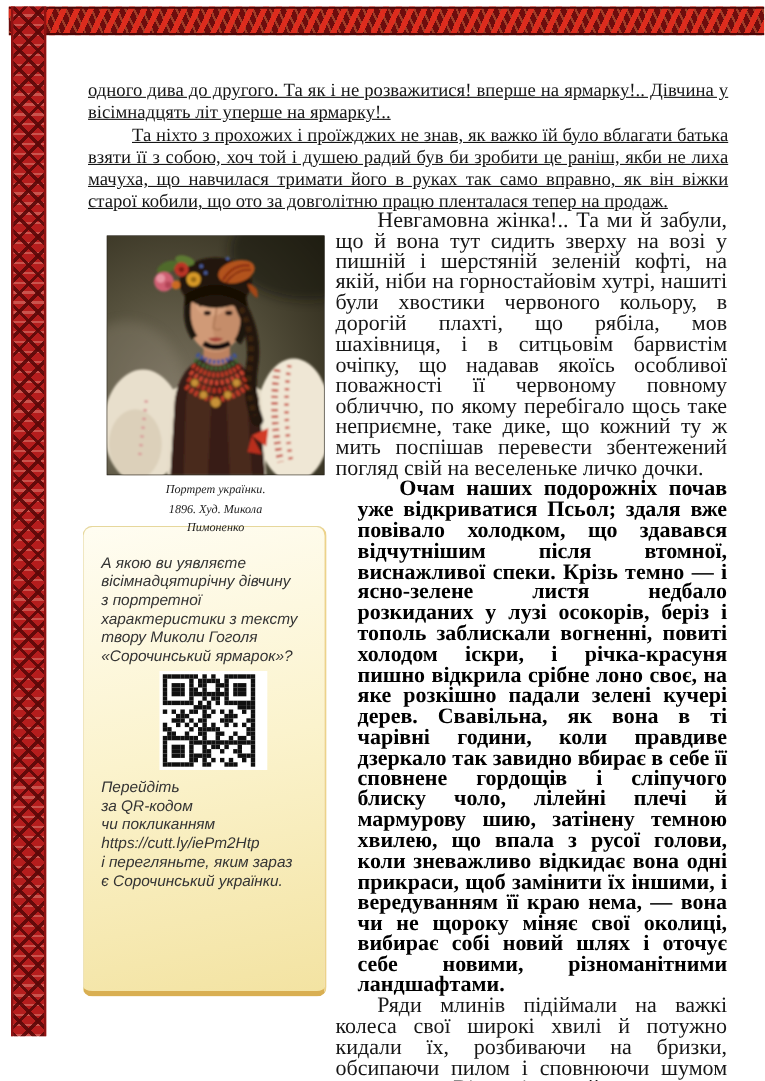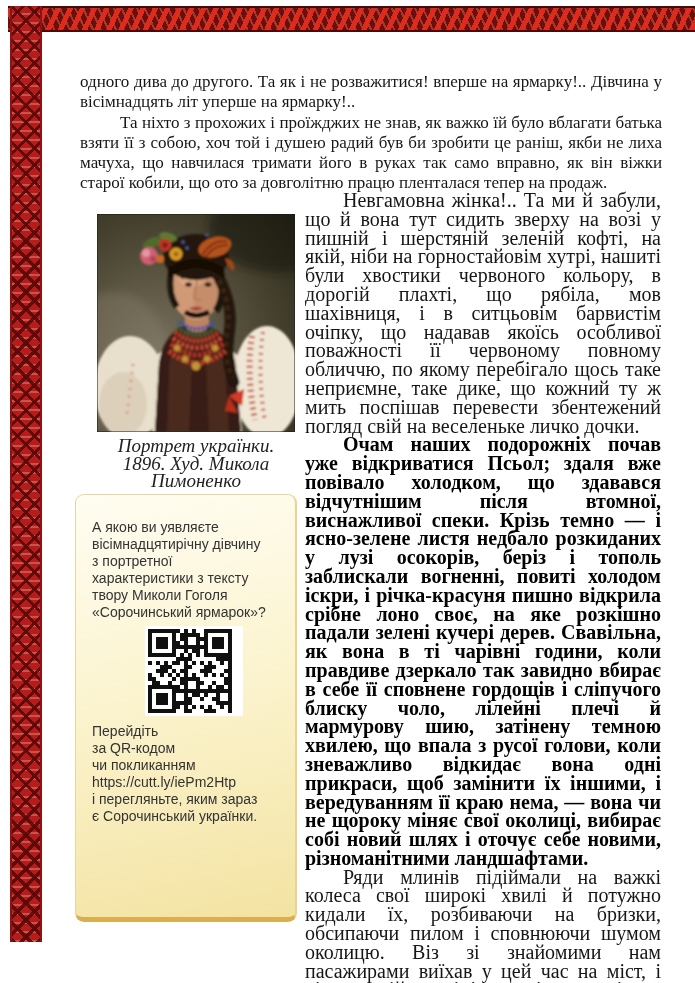--- a/index.html
+++ b/index.html
@@ -17,43 +17,43 @@
     background-color:#b51d1d;
     background-image:
       repeating-linear-gradient(45deg, rgba(90,8,8,.9) 0 3px, transparent 3px 12px),
       repeating-linear-gradient(-45deg, rgba(90,8,8,.9) 0 3px, transparent 3px 12px),
       repeating-linear-gradient(0deg, rgba(255,222,200,.28) 0 2px, transparent 2px 9px);
     border-left:2px solid #8e1212;border-right:2px solid #8e1212;}
 
   
   .top-block{position:absolute;left:80px;top:72px;width:582px;
     font-size:17px;line-height:20.3px;text-align:justify;}
-  .top-block p{margin:0;}
+  .top-block p{margin:0;text-decoration:underline;}
   .top-block .indent{text-indent:40px;}
 
   .right-col{position:absolute;left:305px;top:191px;width:356px;
     font-size:20px;line-height:18.8px;text-align:justify;}
   .right-col p{margin:0;text-indent:38px;}
-  .right-col p.bold{font-weight:bold;color:#000;}
+  .right-col p.bold{font-weight:bold;color:#000;margin-left:20px;}
 
   
   .portrait{position:absolute;left:97px;top:214px;width:198px;height:218px;display:block;}
 
   .caption{position:absolute;left:80px;top:437px;width:232px;z-index:2;
-    font-style:italic;font-size:19px;line-height:17.5px;text-align:center;color:#222;
+    font-style:italic;font-size:11px;line-height:17.5px;text-align:center;color:#222;
     white-space:pre-line;}
 
   
   .activity-box{position:absolute;left:75px;top:478px;width:222px;height:428px;z-index:1;
     box-sizing:border-box;border-radius:9px;
     background:linear-gradient(168deg,#fffdf2 0%,#fbf3cd 48%,#f3e3a2 100%);
     border:1px solid #e6d79c;border-bottom:5px solid #d9af52;border-right:2px solid #ecd28a;
     padding:24px 0 8px 16px;
-    font-family:"Liberation Sans", sans-serif;
-    font-size:14px;line-height:17px;color:#333;margin-top:16px;}
+    font-family:"Liberation Sans", sans-serif;font-style:italic;
+    font-size:14px;line-height:17px;color:#333;}
   .activity-box .lines{white-space:pre-line;margin:0 0 5px 0;}
   .qr-wrap{width:92px;margin:3px auto 7px auto;background:#fff;padding:3px;}
   .qr{display:grid;grid-template-columns:repeat(21,4px);grid-template-rows:repeat(21,4px);}
   .qr div{width:4px;height:4px;}
   .qr .d{background:#101010;}
 
   .page-num{position:absolute;left:80px;top:988px;width:582px;text-align:center;
     font-style:italic;font-weight:bold;font-size:19px;color:#1a1a1a;}
 </style>
 </head>

